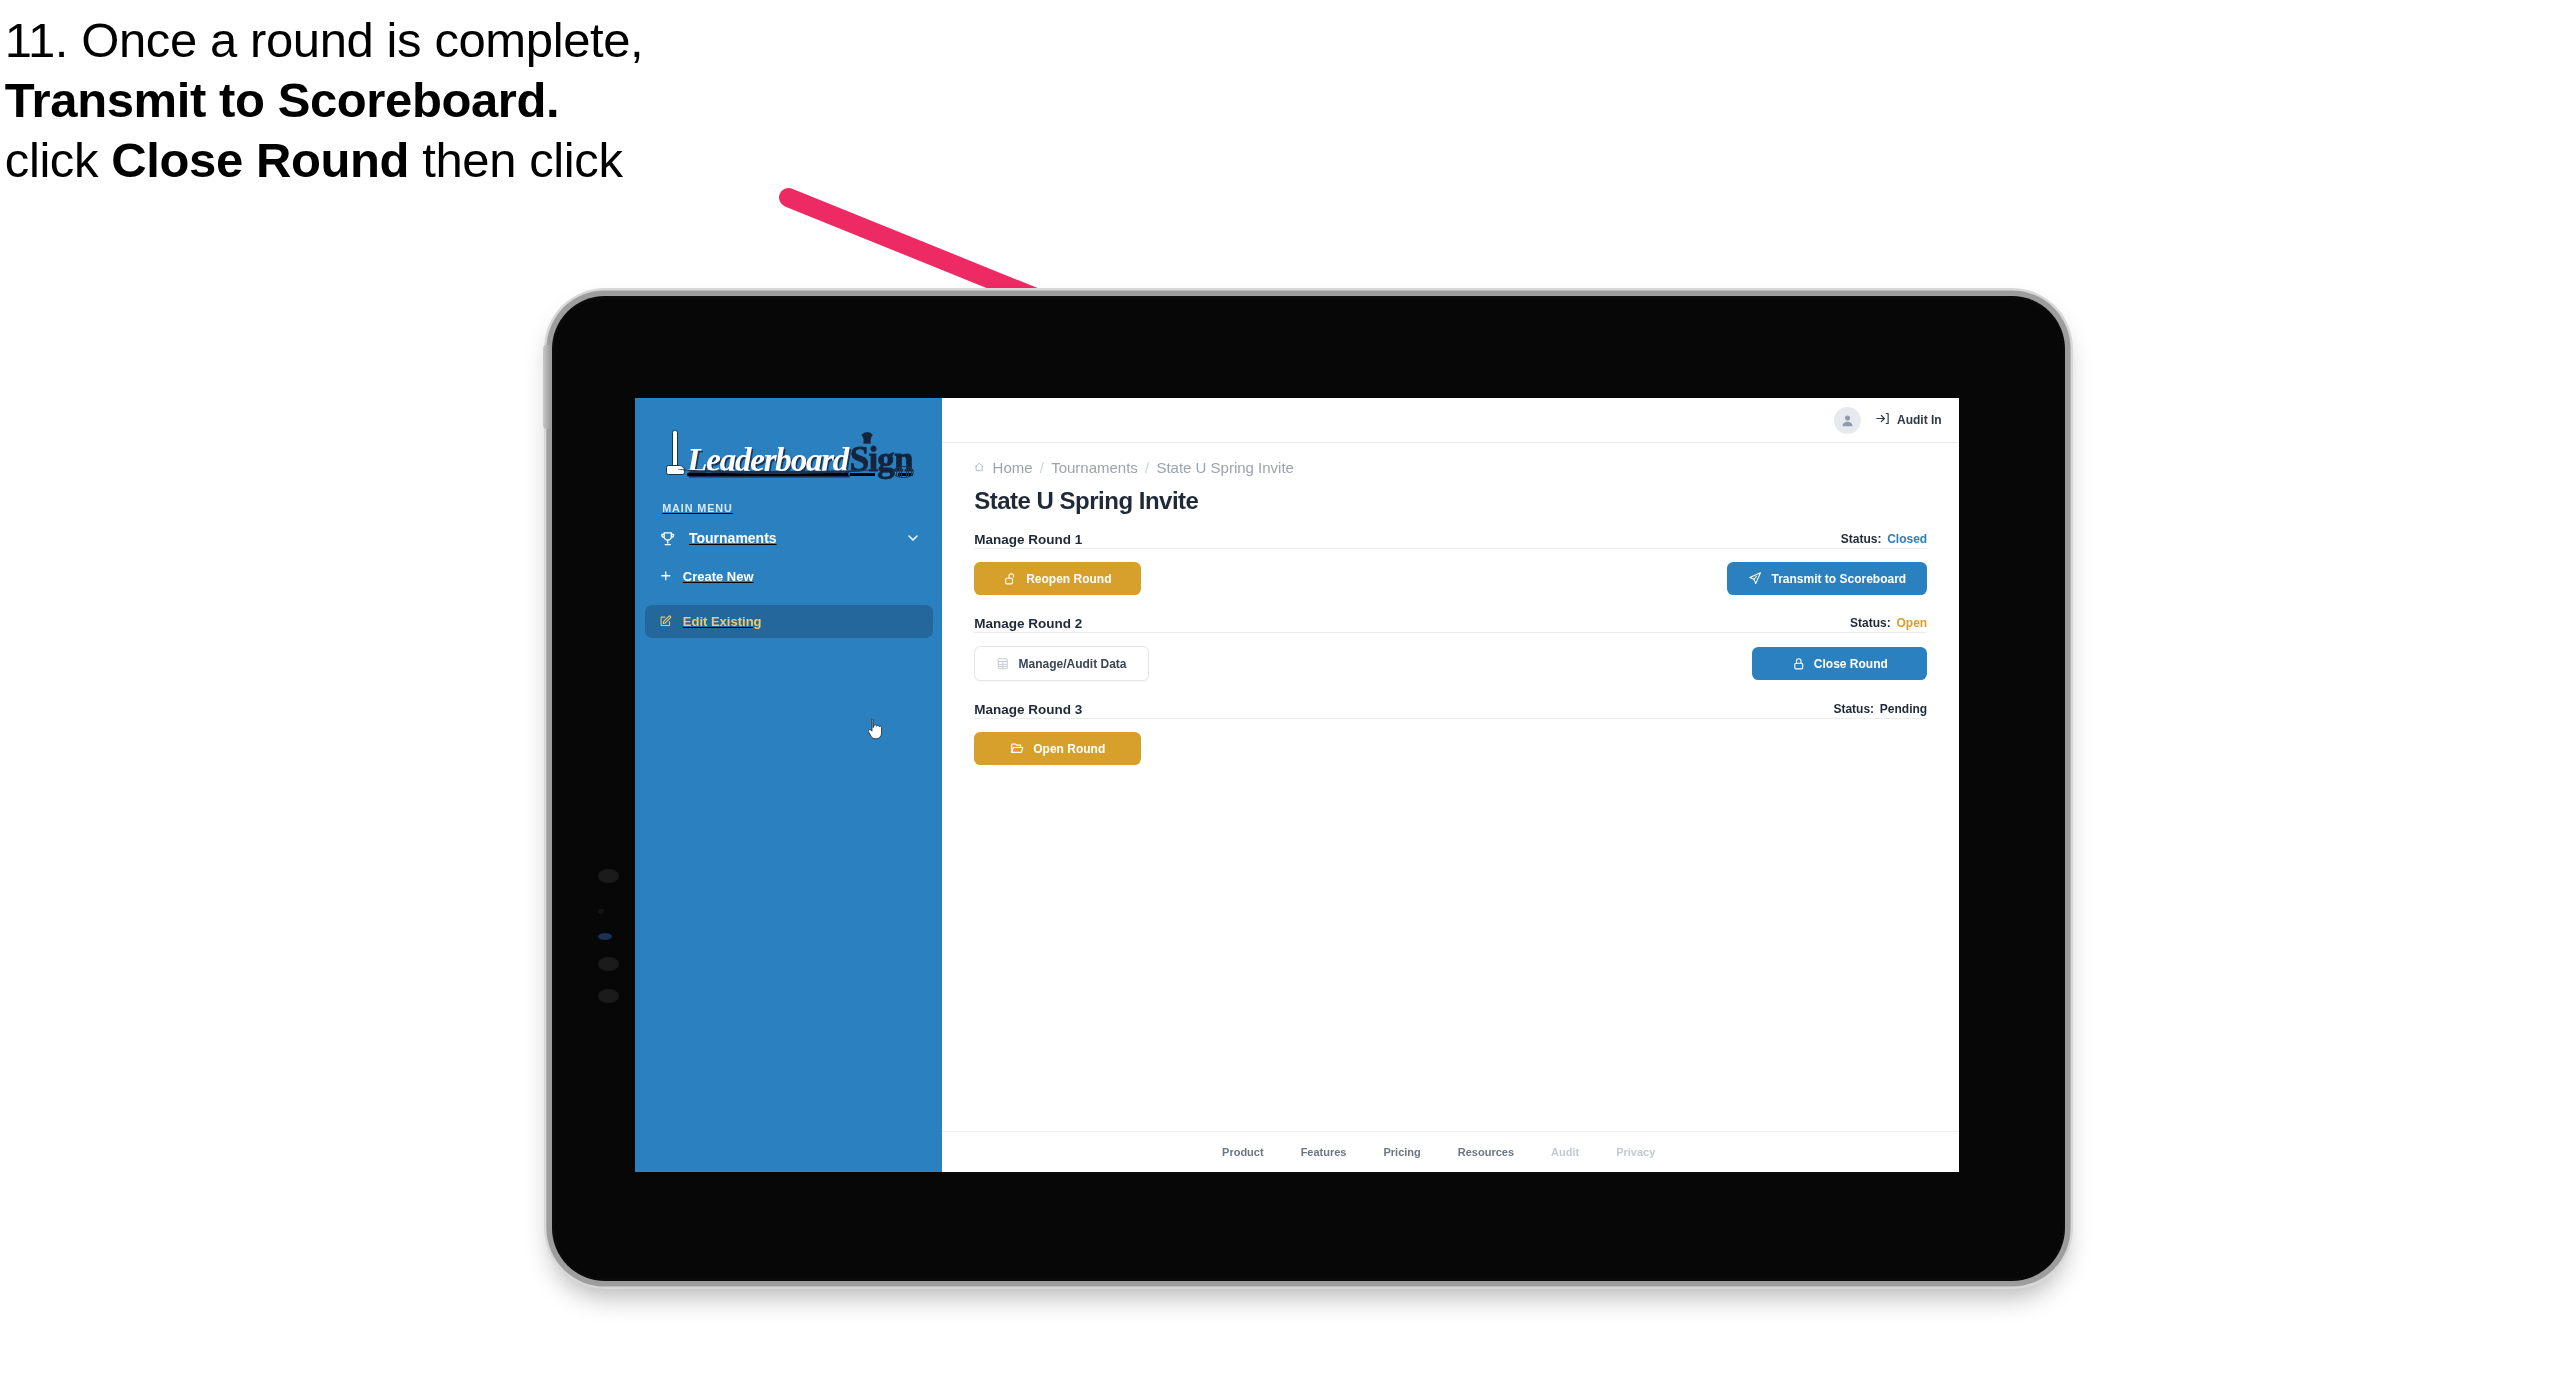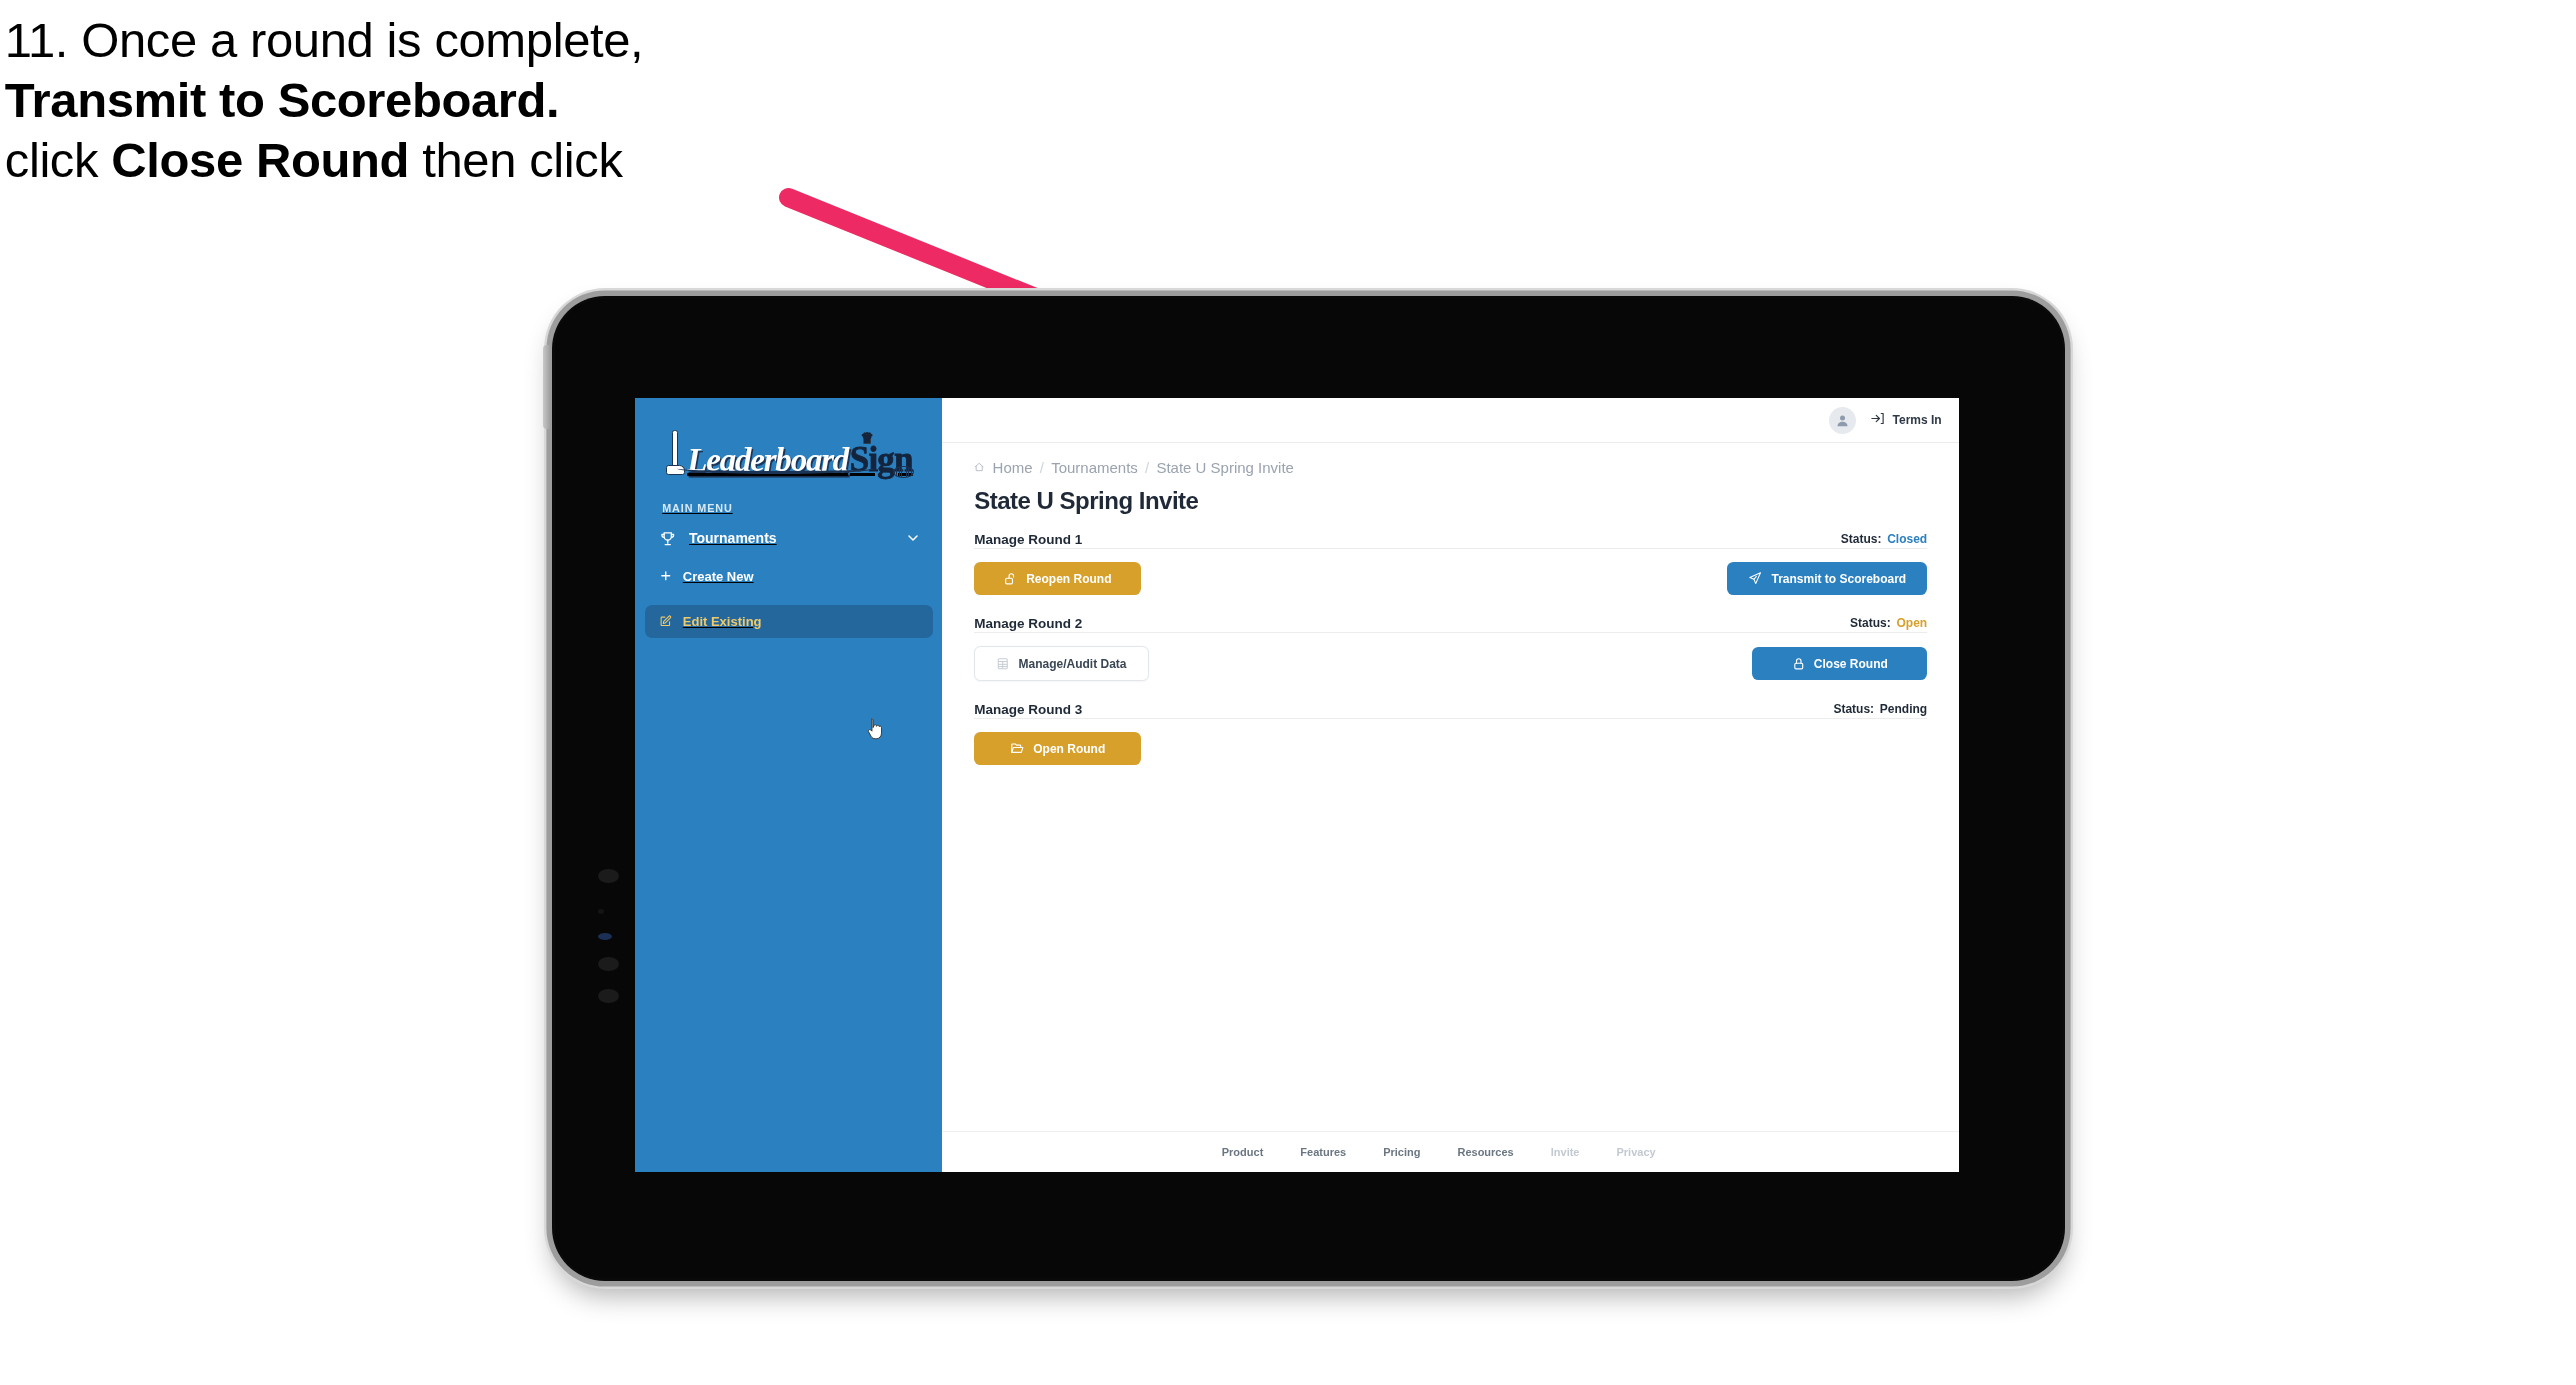--- a/index.html
+++ b/index.html
@@ -479,21 +479,21 @@
               </svg>
             </div>
             <div class="signin">
               <span>
                 <svg width="15" height="15" viewBox="0 0 24 24" fill="none" stroke="#2e3846" stroke-width="1.9" stroke-linecap="round" stroke-linejoin="round">
                   <polyline points="10 17 15 12 10 7"></polyline>
                     <line x1="3" y1="12" x2="15" y2="12"></line>
                   <path d="M18 4h3v16h-3"></path>
                 </svg>
               </span>
-              <span>Terms In</span>
+              <span>Audit In</span>
             </div>
           </div>
 
           <div class="page-body">
 
             <nav class="breadcrumb">
               <span class="home-ic">
                 <svg width="10.4" height="10.4" viewBox="0 0 24 24" fill="none" stroke="#aeb6bf" stroke-width="2" stroke-linecap="round" stroke-linejoin="round">
                   <path d="M3 11l9-8 9 8"></path>
                     <path d="M5 10v10h14V10"></path>
@@ -593,21 +593,21 @@
               </div>
             </div>
 
           </div>
 
           <div class="footer">
             <a>Product</a>
             <a>Features</a>
             <a>Pricing</a>
             <a>Resources</a>
-            <a class="muted">Invite</a>
+            <a class="muted">Audit</a>
             <a class="muted">Privacy</a>
           </div>
 
         </section>
       </div>
     </div>
   </div>
 </div>
 
 

